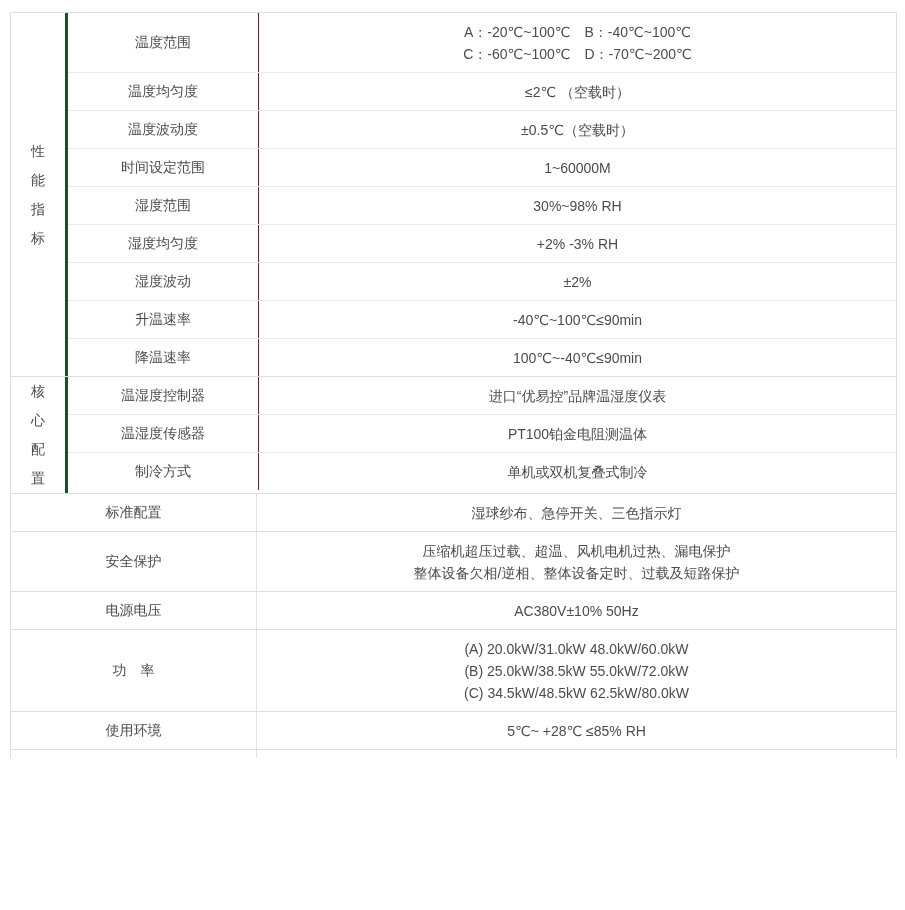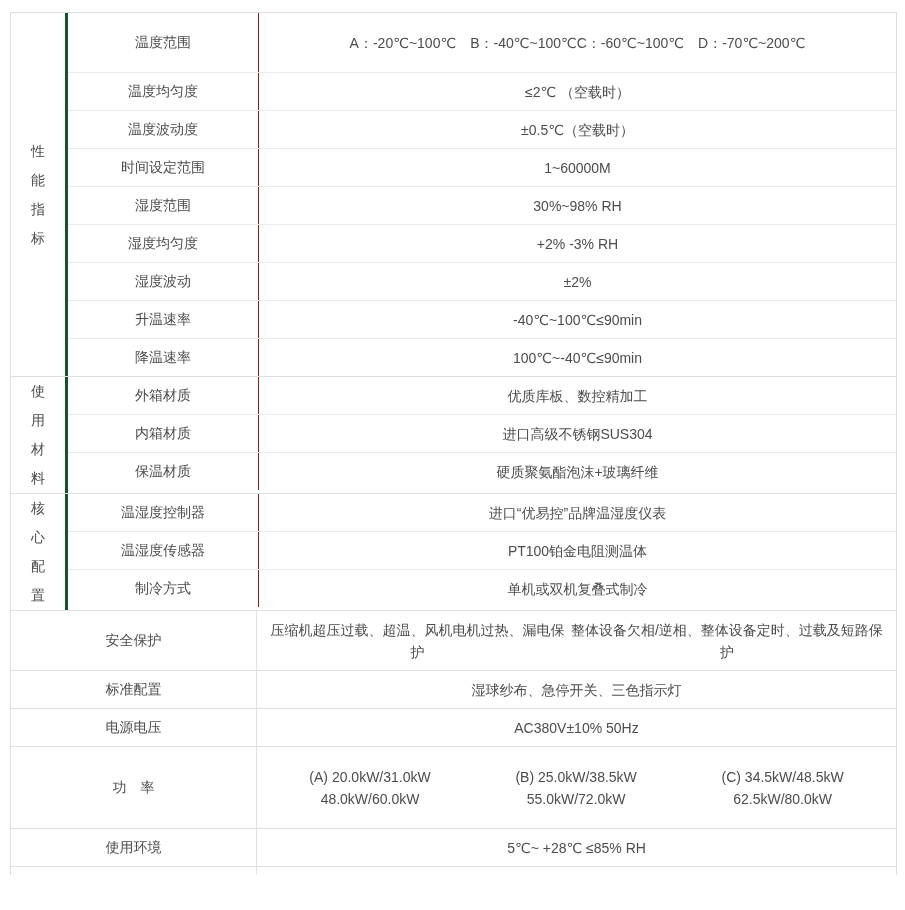--- a/index.html
+++ b/index.html
@@ -41,21 +41,21 @@
   .lines-2 { min-height: 59px; }
   .lines-3 { min-height: 81px; }
   .param-cell {
     flex: 0 0 190px; width: 190px;
     border-right: 1px solid #7f1d1d;
     display: flex; align-items: center; justify-content: center;
     text-align: center;
   }
   .value-cell {
     flex: 1;
-    display: flex; flex-direction: row;
+    display: flex; flex-direction: column;
     align-items: center; justify-content: center;
     padding: 3px 10px;
     box-sizing: border-box;
   }
   .vline { line-height: 22px; text-align: center; }
   .row-full { border-bottom: 1px solid #dedede; }
   .label-cell {
     flex: 0 0 245px; width: 245px;
     border-right: 1px solid #e2e2e2;
     display: flex; align-items: center; justify-content: center;
@@ -126,45 +126,20 @@
         <div class="row lines-1">
           <div class="param-cell">降温速率</div>
           <div class="value-cell">
             <div class="vline">100℃~-40℃≤90min</div>
           </div>
         </div>
       </div>
     </div>
     <div class="section">
       <div class="cat-cell">
-        <div class="cat-text">使用材料</div>
-      </div>
-      <div class="rows">
-        <div class="row lines-1">
-          <div class="param-cell">外箱材质</div>
-          <div class="value-cell">
-            <div class="vline">优质库板、数控精加工</div>
-          </div>
-        </div>
-        <div class="row lines-1">
-          <div class="param-cell">内箱材质</div>
-          <div class="value-cell">
-            <div class="vline">进口高级不锈钢SUS304</div>
-          </div>
-        </div>
-        <div class="row lines-1">
-          <div class="param-cell">保温材质</div>
-          <div class="value-cell">
-            <div class="vline">硬质聚氨酯泡沫+玻璃纤维</div>
-          </div>
-        </div>
-      </div>
-    </div>
-    <div class="section">
-      <div class="cat-cell">
         <div class="cat-text">核心配置</div>
       </div>
       <div class="rows">
         <div class="row lines-1">
           <div class="param-cell">温湿度控制器</div>
           <div class="value-cell">
             <div class="vline">进口“优易控”品牌温湿度仪表</div>
           </div>
         </div>
         <div class="row lines-1">
@@ -174,31 +149,31 @@
           </div>
         </div>
         <div class="row lines-1">
           <div class="param-cell">制冷方式</div>
           <div class="value-cell">
             <div class="vline">单机或双机复叠式制冷</div>
           </div>
         </div>
       </div>
     </div>
+    <div class="row row-full lines-1">
+      <div class="label-cell">标准配置</div>
+      <div class="value-cell">
+        <div class="vline">湿球纱布、急停开关、三色指示灯</div>
+      </div>
+    </div>
     <div class="row row-full lines-2">
       <div class="label-cell">安全保护</div>
       <div class="value-cell">
         <div class="vline">压缩机超压过载、超温、风机电机过热、漏电保护</div>
         <div class="vline">整体设备欠相/逆相、整体设备定时、过载及短路保护</div>
-      </div>
-    </div>
-    <div class="row row-full lines-1">
-      <div class="label-cell">标准配置</div>
-      <div class="value-cell">
-        <div class="vline">湿球纱布、急停开关、三色指示灯</div>
       </div>
     </div>
     <div class="row row-full lines-1">
       <div class="label-cell">电源电压</div>
       <div class="value-cell">
         <div class="vline">AC380V±10% 50Hz</div>
       </div>
     </div>
     <div class="row row-full lines-3">
       <div class="label-cell">功　率</div>

